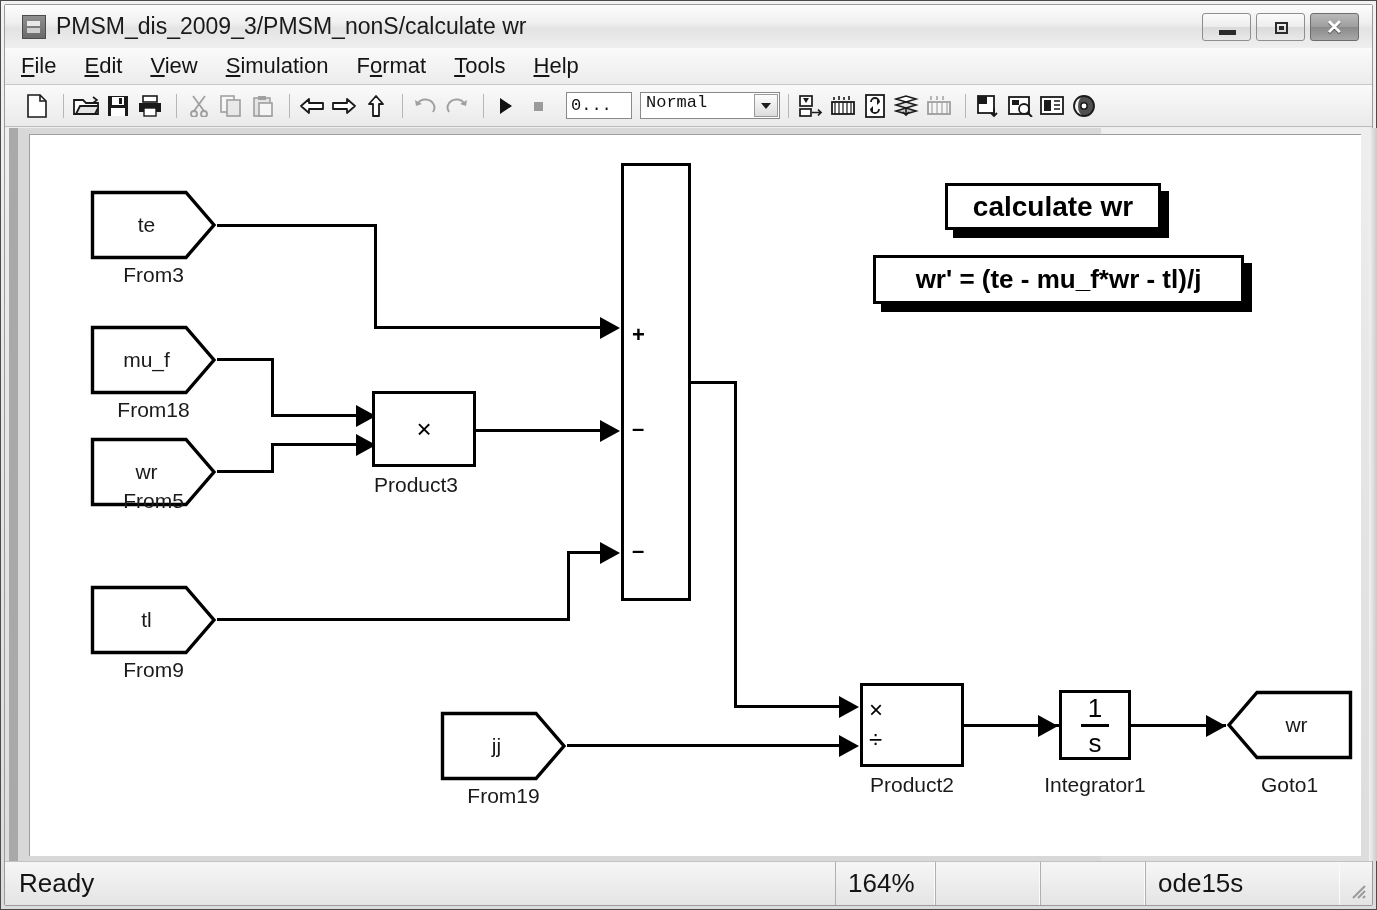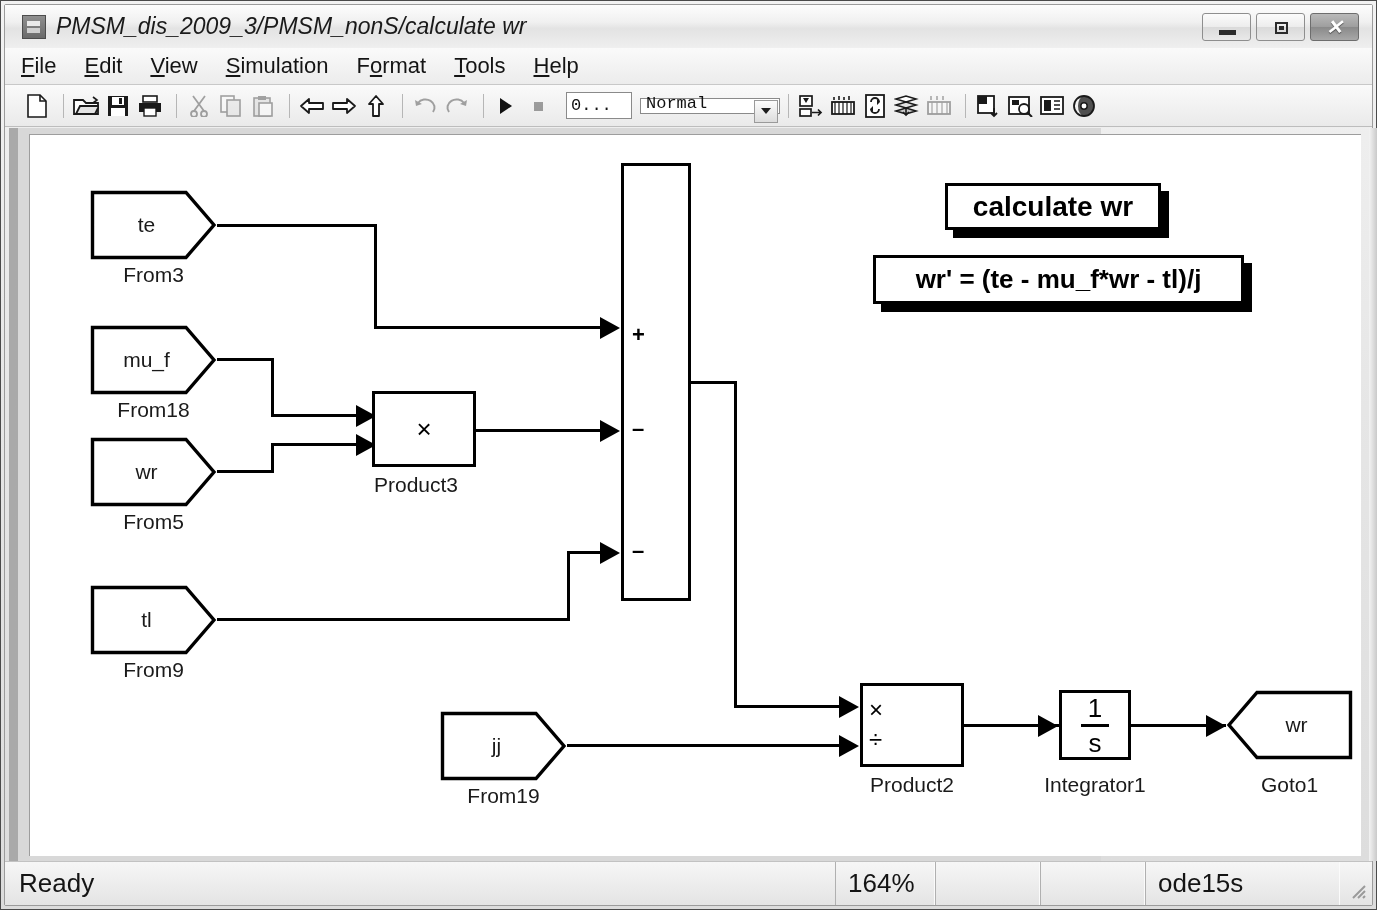--- a/index.html
+++ b/index.html
@@ -20,21 +20,21 @@
   .win-outline{
     position:absolute;left:4px;top:4px;width:1369px;height:902px;
     box-sizing:border-box;border:1px solid #9b9b9b;border-radius:2px;
     pointer-events:none;
   }
 
   
   .titlebar{
     position:absolute;left:5px;top:5px;width:1367px;height:43px;
     background:linear-gradient(to bottom,#fdfdfd 0%,#f0f0f0 40%,#e3e3e3 55%,#efefef 100%);
-    display:flex;align-items:center;font-style:italic;
+    display:flex;align-items:center;
   }
   .title-icon{
     width:22px;height:22px;margin-left:17px;margin-right:10px;
     background:linear-gradient(to bottom,#8f8f8f,#6a6a6a);
     border:1px solid #4c4c4c;position:relative;flex:0 0 auto;
   }
   .title-icon::after{
     content:"";position:absolute;left:4px;top:5px;width:13px;height:5px;
     background:#e9e9e9;box-shadow:0 7px 0 #cfcfcf;
   }
@@ -97,23 +97,23 @@
   .tb-dim{opacity:.38;}
 
   .tb-field{
     width:66px;height:27px;box-sizing:border-box;
     border:1px solid #8a8a8a;background:#ffffff;
     margin-left:10px;margin-right:8px;
     font-family:"Liberation Mono", monospace;font-size:17px;color:#111;
     display:flex;align-items:center;padding-left:4px;overflow:hidden;
   }
   .tb-combo{
-    width:140px;height:16px;box-sizing:border-box;
+    width:140px;height:27px;box-sizing:border-box;
     border:1px solid #8a8a8a;background:#ffffff;
-    display:flex;align-items:flex-end;position:relative;
+    display:flex;align-items:flex-start;position:relative;
   }
   .tb-combo .val{
     font-family:"Liberation Mono", monospace;font-size:17px;color:#111;
     padding-left:5px;
   }
   .tb-combo .arrow{
     position:absolute;right:1px;top:1px;width:24px;height:23px;
     background:linear-gradient(to bottom,#fdfdfd,#dcdcdc);
     border:1px solid #9a9a9a;box-sizing:border-box;
     display:flex;align-items:center;justify-content:center;
@@ -504,21 +504,21 @@
         <div class="tag-text">mu_f</div>
       </div>
       <div class="blk-label" style="left:60px;top:263px;width:127px;">From18</div>
 
       <div class="from-tag" style="left:60px;top:302px;width:127px;height:70px;">
         <svg width="127" height="70" viewBox="0 0 127 70">
           <path d="M2.5,2.5 H96 L124,35 L96,67.5 H2.5 Z" fill="#ffffff" stroke="#000000" stroke-width="3.4" stroke-linejoin="miter"></path>
         </svg>
         <div class="tag-text">wr</div>
       </div>
-      <div class="blk-label" style="left:60px;top:375px;width:127px;">From5</div>
+      <div class="blk-label" style="left:60px;top:354px;width:127px;">From5</div>
 
       <div class="from-tag" style="left:60px;top:450px;width:127px;height:70px;">
         <svg width="127" height="70" viewBox="0 0 127 70">
           <path d="M2.5,2.5 H96 L124,35 L96,67.5 H2.5 Z" fill="#ffffff" stroke="#000000" stroke-width="3.4" stroke-linejoin="miter"></path>
         </svg>
         <div class="tag-text">tl</div>
       </div>
       <div class="blk-label" style="left:60px;top:523px;width:127px;">From9</div>
 
       <div class="from-tag" style="left:410px;top:576px;width:127px;height:70px;">

